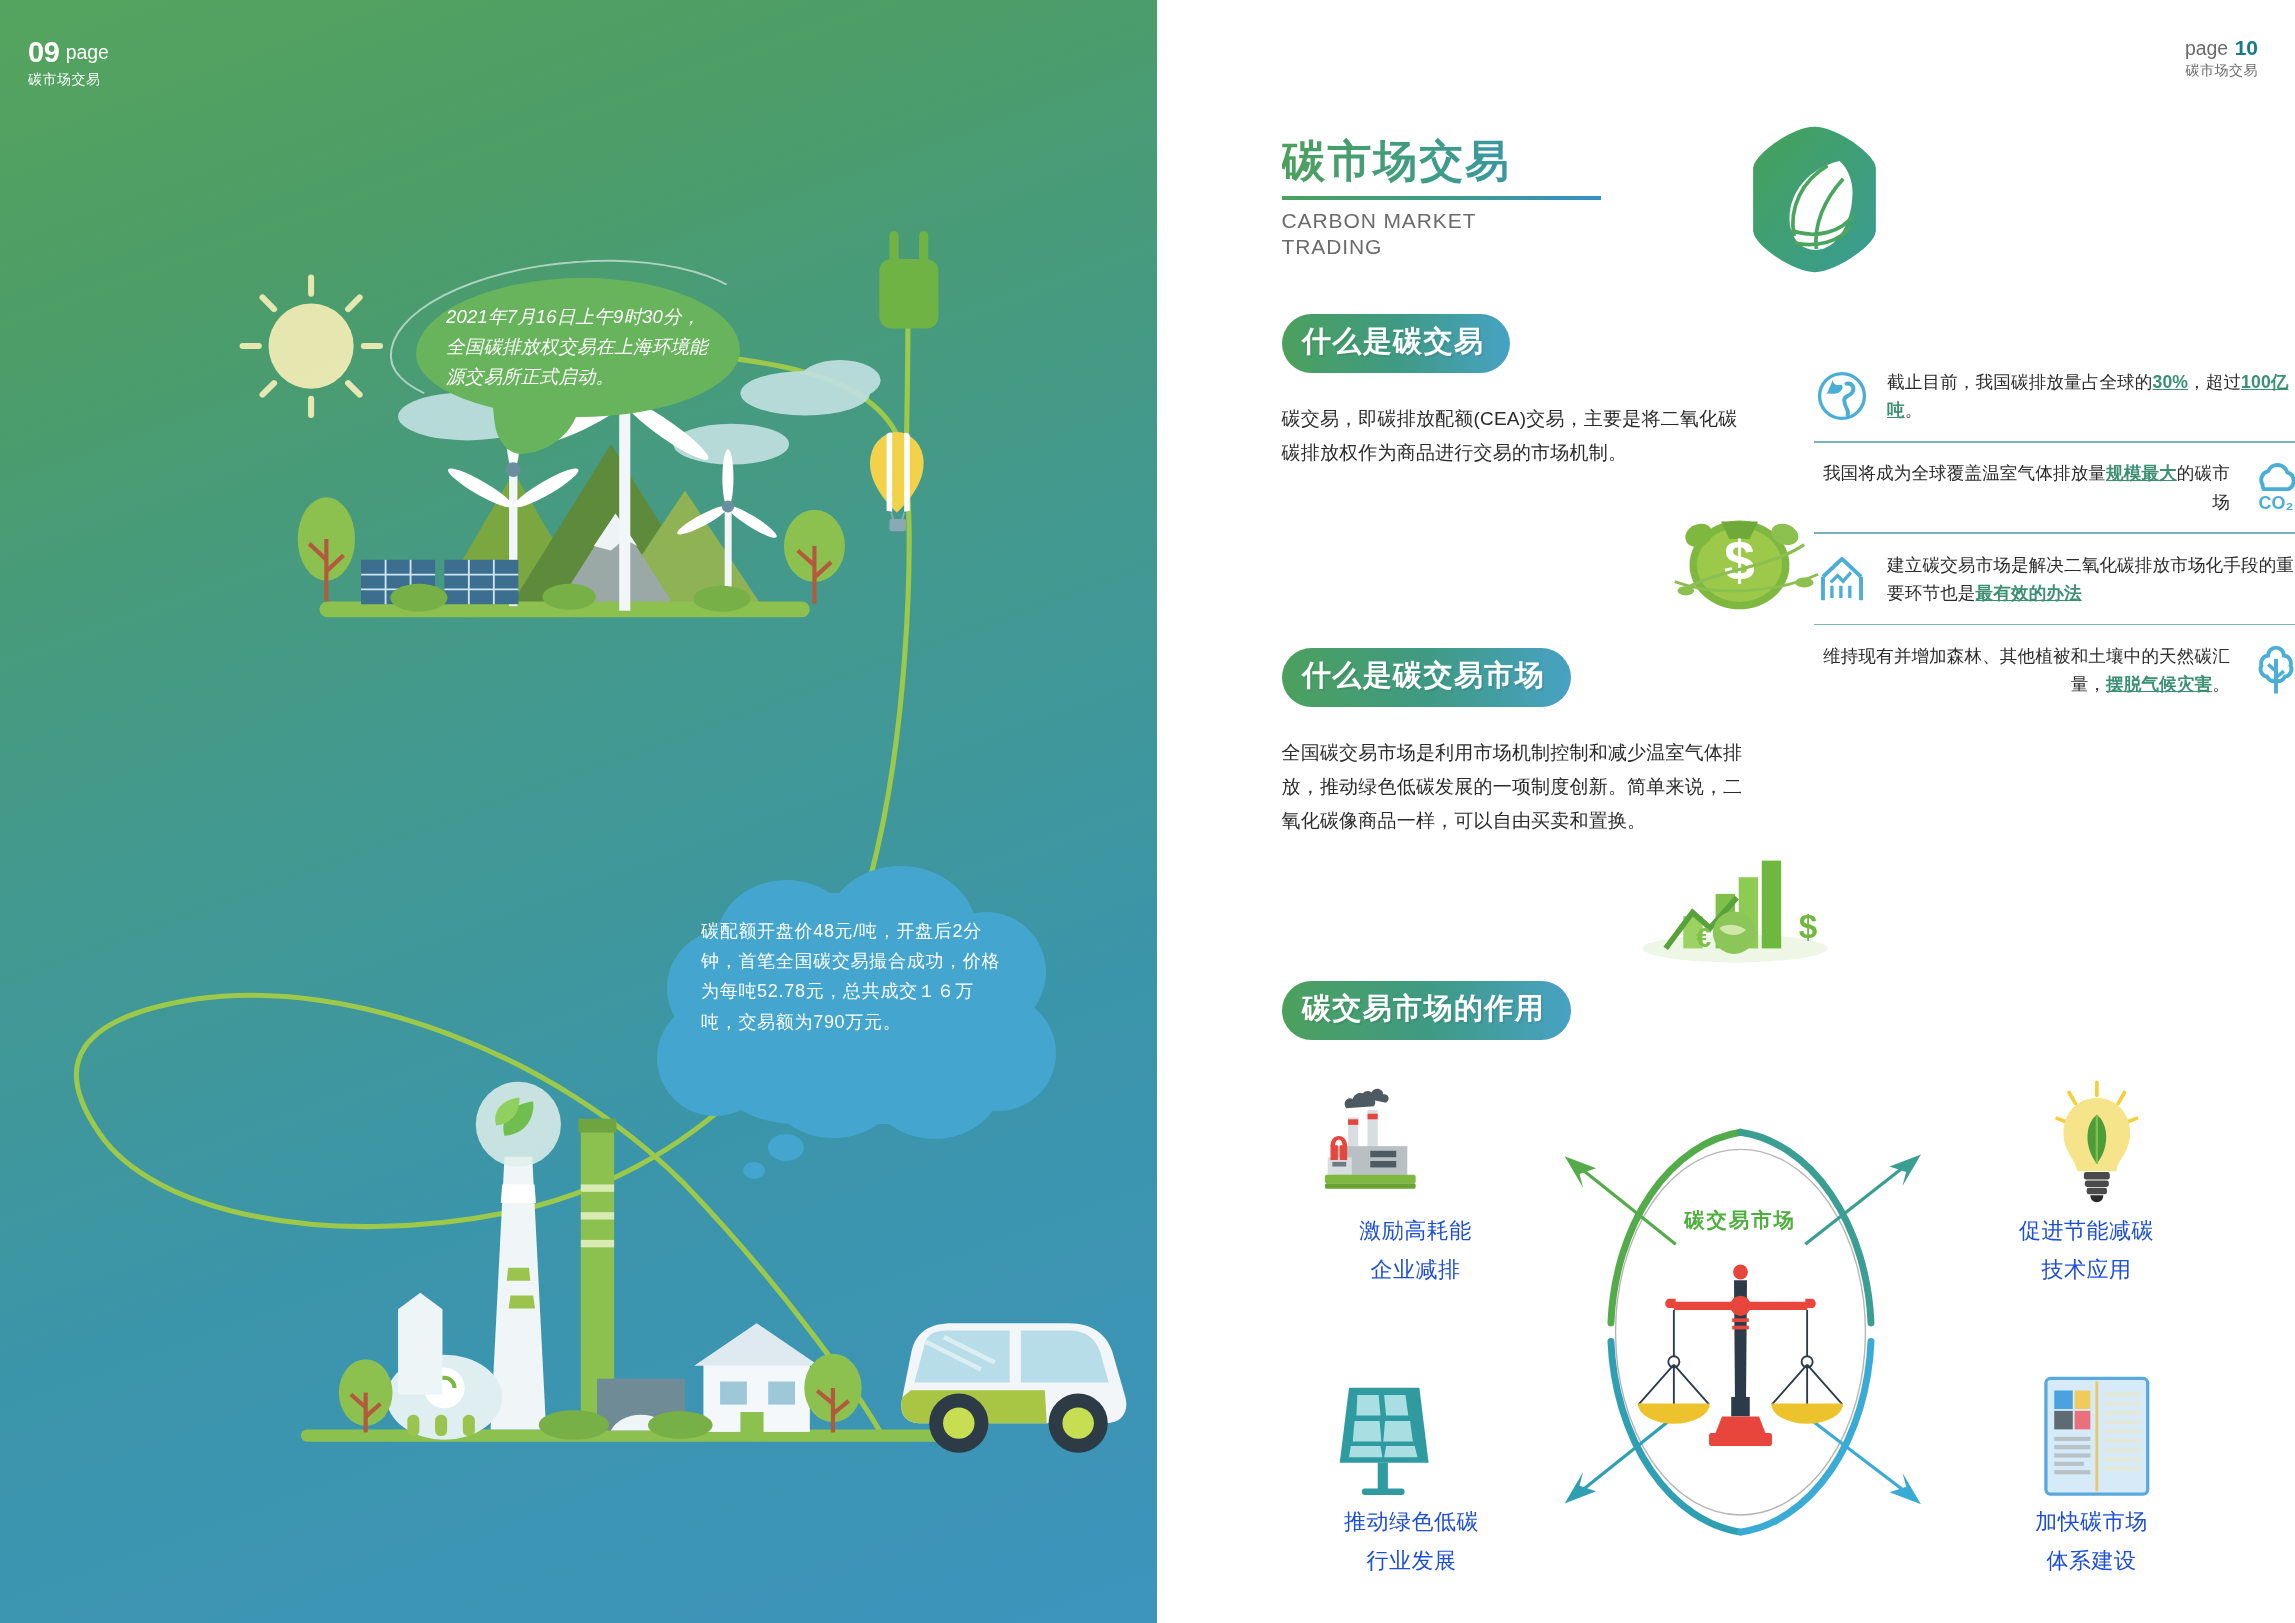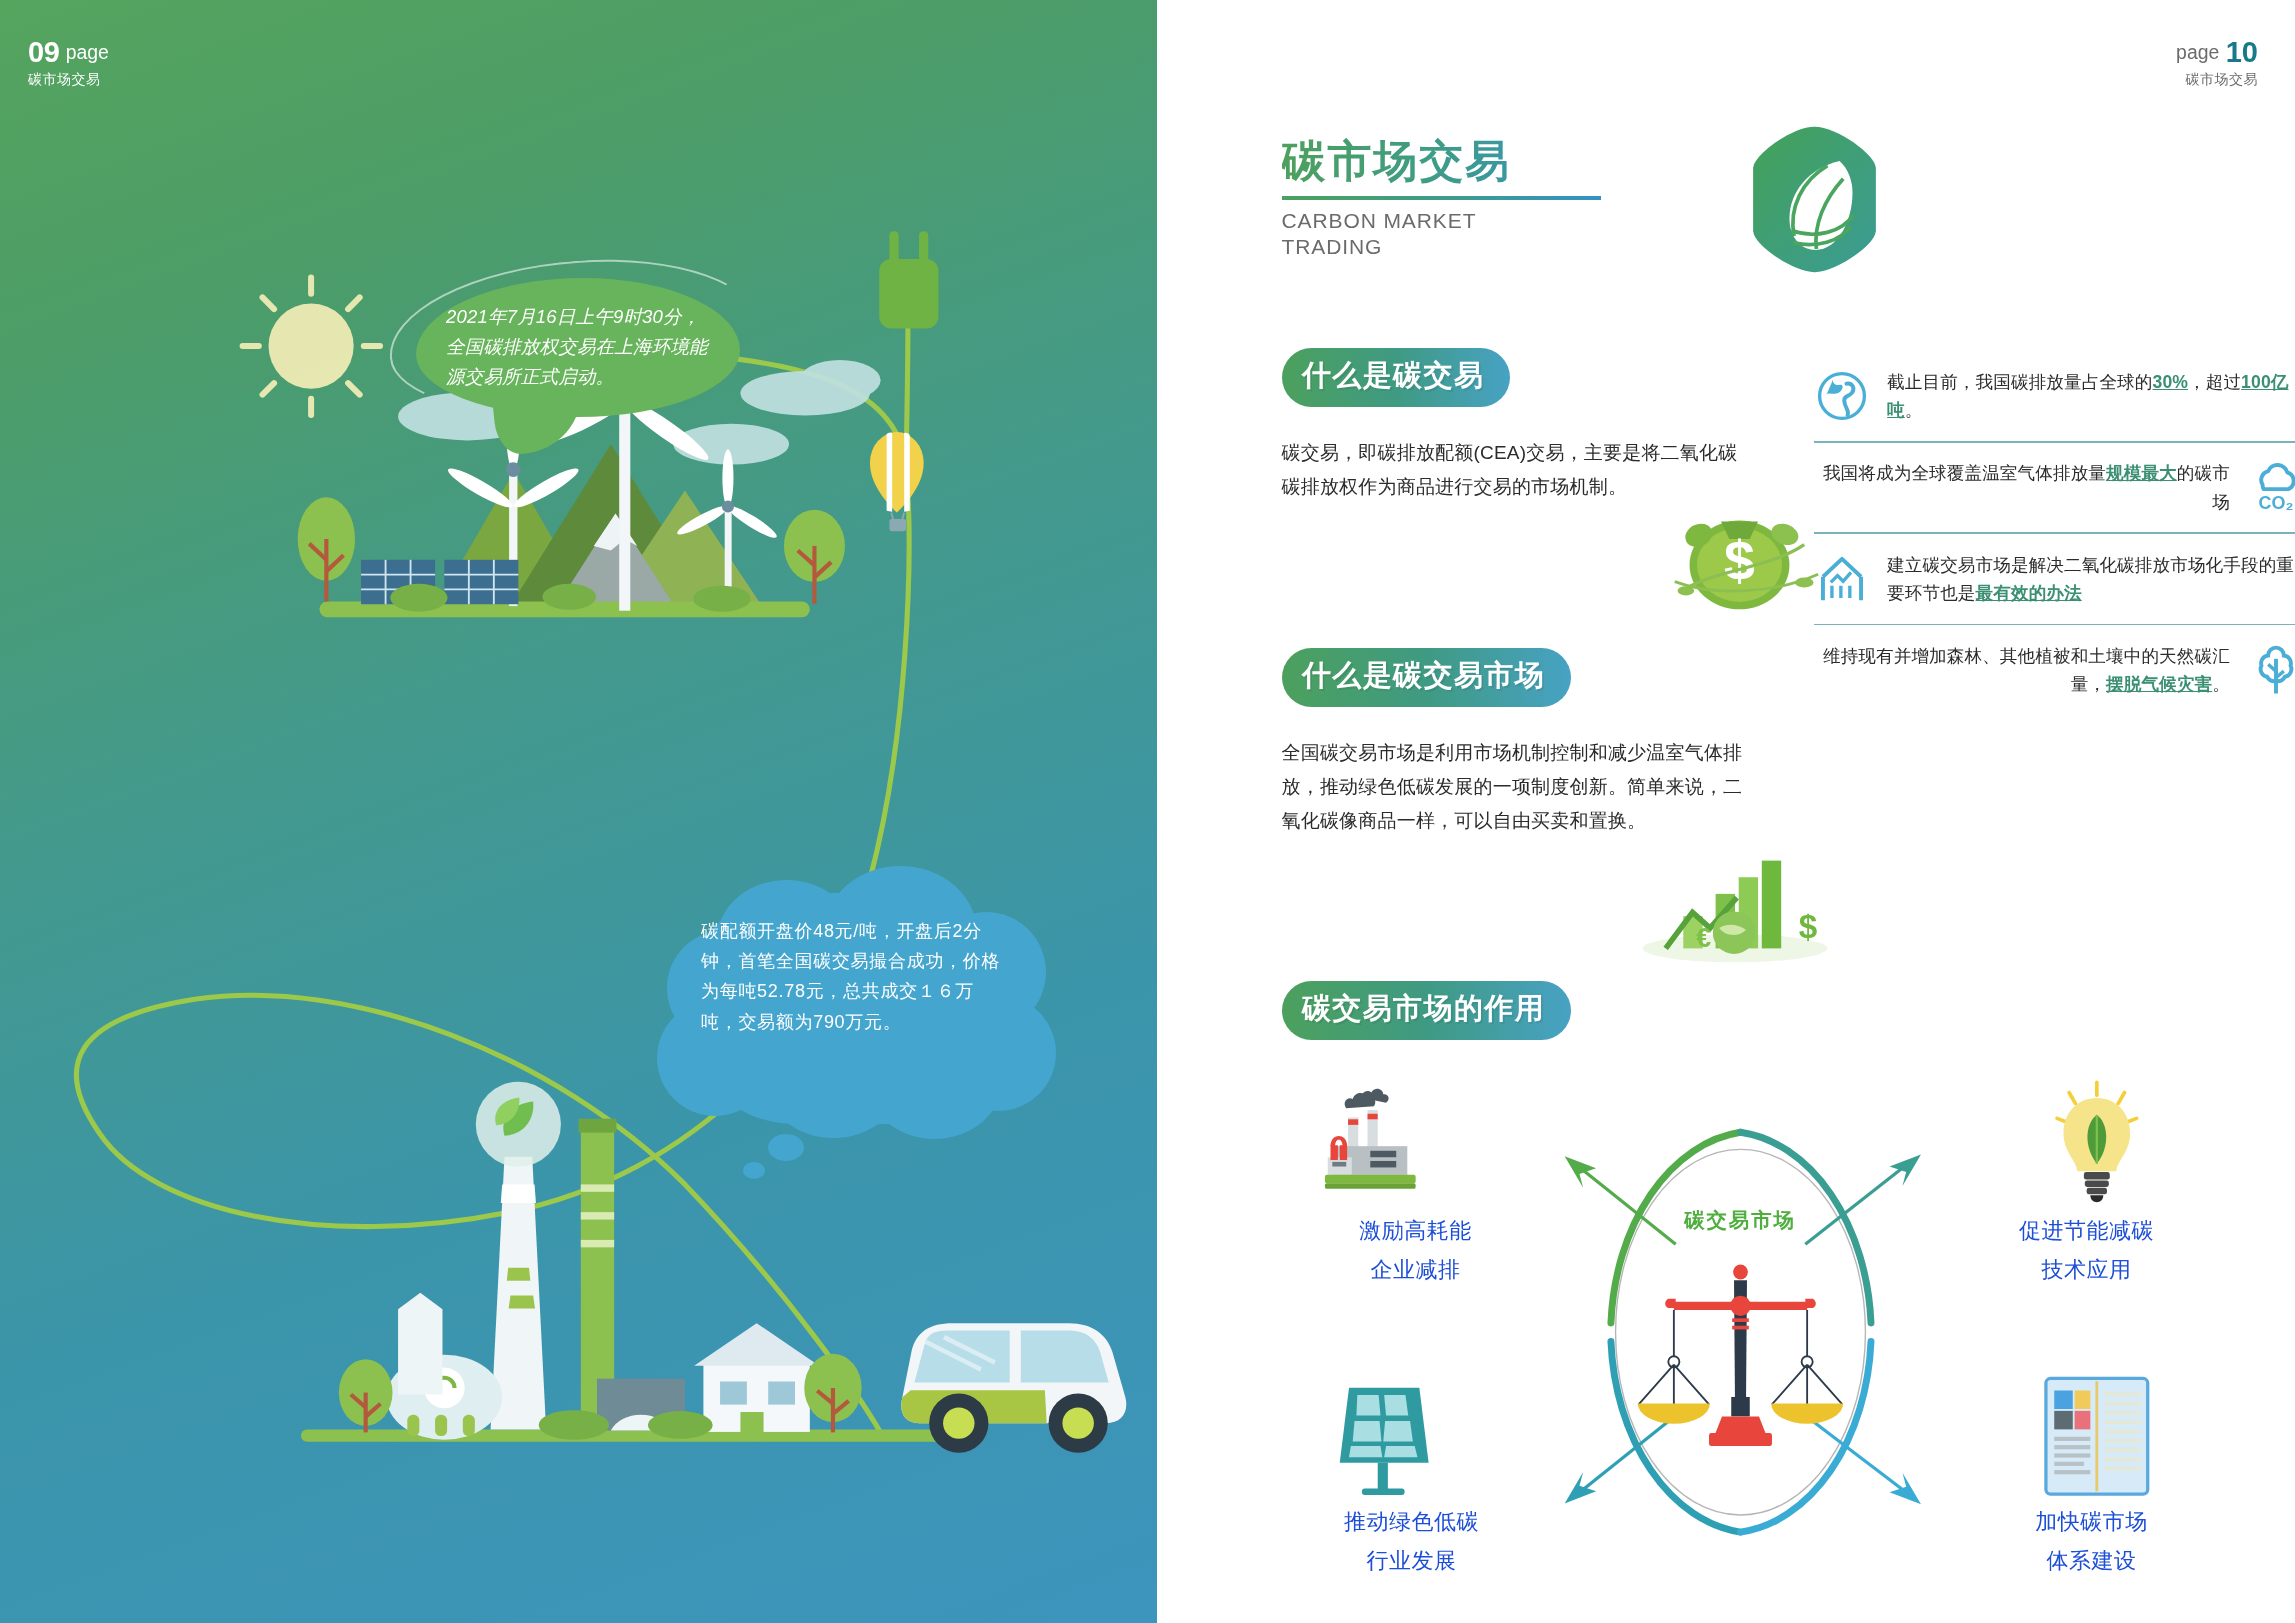--- a/index.html
+++ b/index.html
@@ -79,41 +79,41 @@
     color:#fff; font-size:17.6px; line-height:1.72; letter-spacing:0.5px;
   }
 
   
   .landscape { position:absolute; left:0; top:0; width:1157px; height:1623px; }
 
   
   .page-right { position:relative; width:1139px; height:1623px; background:#fff; overflow:hidden; }
   .pg-head-r { position:absolute; right:37px; top:36px; color:#555; text-align:right; }
   .pg-head-r .word { font-size:19.4px; font-weight:300; color:#6b6b6b; vertical-align:middle;}
-  .pg-head-r .num { font-size:29px; font-weight:bold; color:#17798a; vertical-align:middle; margin-left:6.5px;}
+  .pg-head-r .num { font-size:21px; font-weight:bold; color:#17798a; vertical-align:middle; margin-left:6.5px;}
   .pg-head-r .sub { font-size:14px; color:#6b6b6b; margin-top:1.9px; letter-spacing:0.5px;}
 
   .brand { position:absolute; left:125px; top:132px; }
   .brand-cn {
     font-size:44px; font-weight:bold; letter-spacing:1.9px;
     background:linear-gradient(90deg,#4da05c 0%,#3f9c84 45%,#3392c4 100%);
     -webkit-background-clip:text; background-clip:text; color:transparent;
   }
   .brand-rule { width:319px; height:4.2px; margin:4.6px 0 8.3px 0;
     background:linear-gradient(90deg,#4da05c 0%,#3f9c84 45%,#3392c4 100%); }
   .brand-en { font-size:21px; color:#6b6b6b; line-height:1.22; letter-spacing:0.9px; font-weight:300; }
   .brand-logo { position:absolute; left:463px; top:-9.3px; }
 
   .pill {
     display:inline-block; color:#fff; font-weight:bold;
     background:linear-gradient(90deg,#4ca05d 0%,#3f9a83 50%,#47a2c4 100%);
     border-radius:462px; padding:8.3px 26px 11px 20.4px; font-size:29px; letter-spacing:1.4px;
     text-shadow:1.9px 1.9px 0 rgba(0,0,0,.07);
   }
-  .col-left { position:absolute; left:125px; top:348px; width:467px; }
+  .col-left { position:absolute; left:125px; top:314px; width:467px; }
   .col-right { position:absolute; left:657px; top:333px; width:490px; }
   .body-txt { font-size:19px; line-height:1.78; color:#2b2b2b; letter-spacing:0.2px; margin-top:29px; }
 
   .sec2 { position:absolute; left:125px; top:648px; width:467px; }
 
   .fact { display:flex; align-items:center; gap:17.6px; padding:12px 0; }
   .fact .ico { flex:0 0 auto; width:56px; height:56px; }
   .fact .ftxt { font-size:17.6px; line-height:1.6; color:#2b2b2b; letter-spacing:0.1px; }
   .fact .hl { color:#3b8f72; font-weight:bold;text-decoration:underline; }
   .divider { height:1.9px; background:#4d9aa6; opacity:.75; margin:4.6px 0; }

